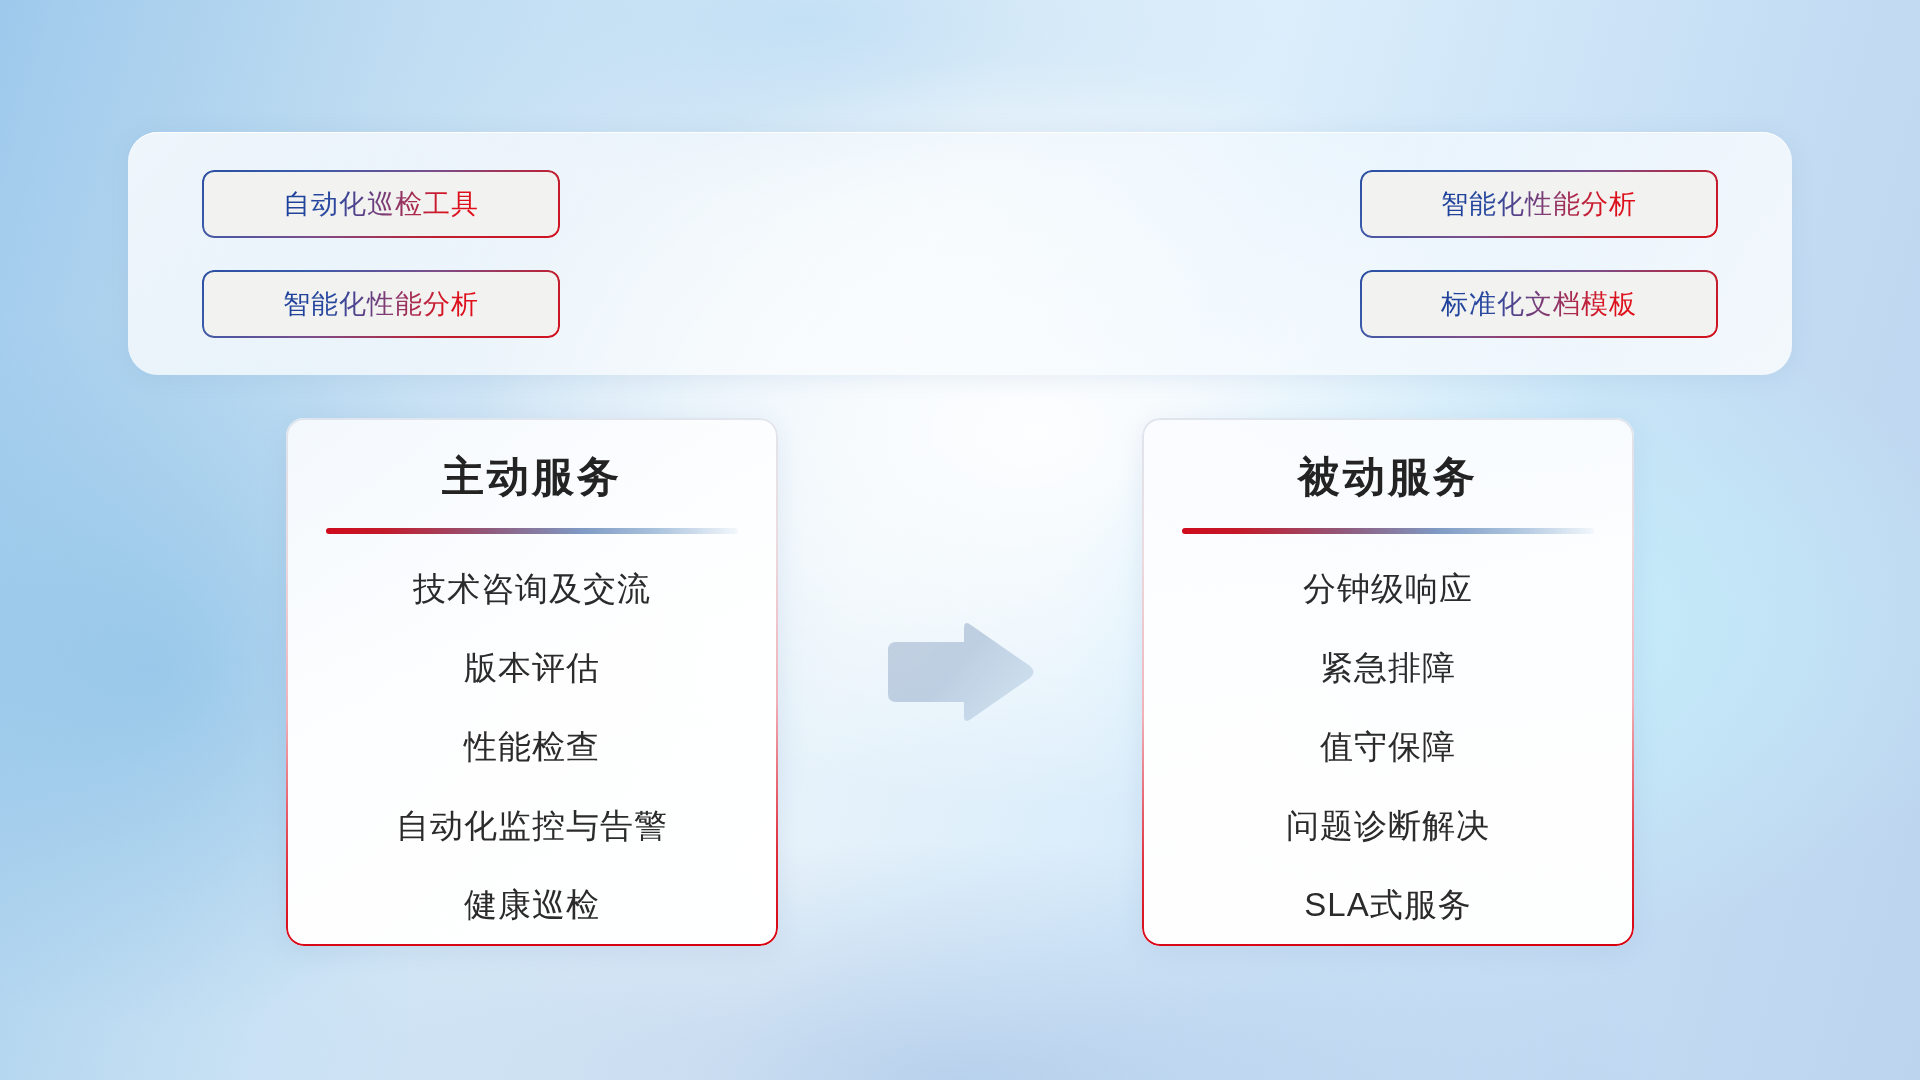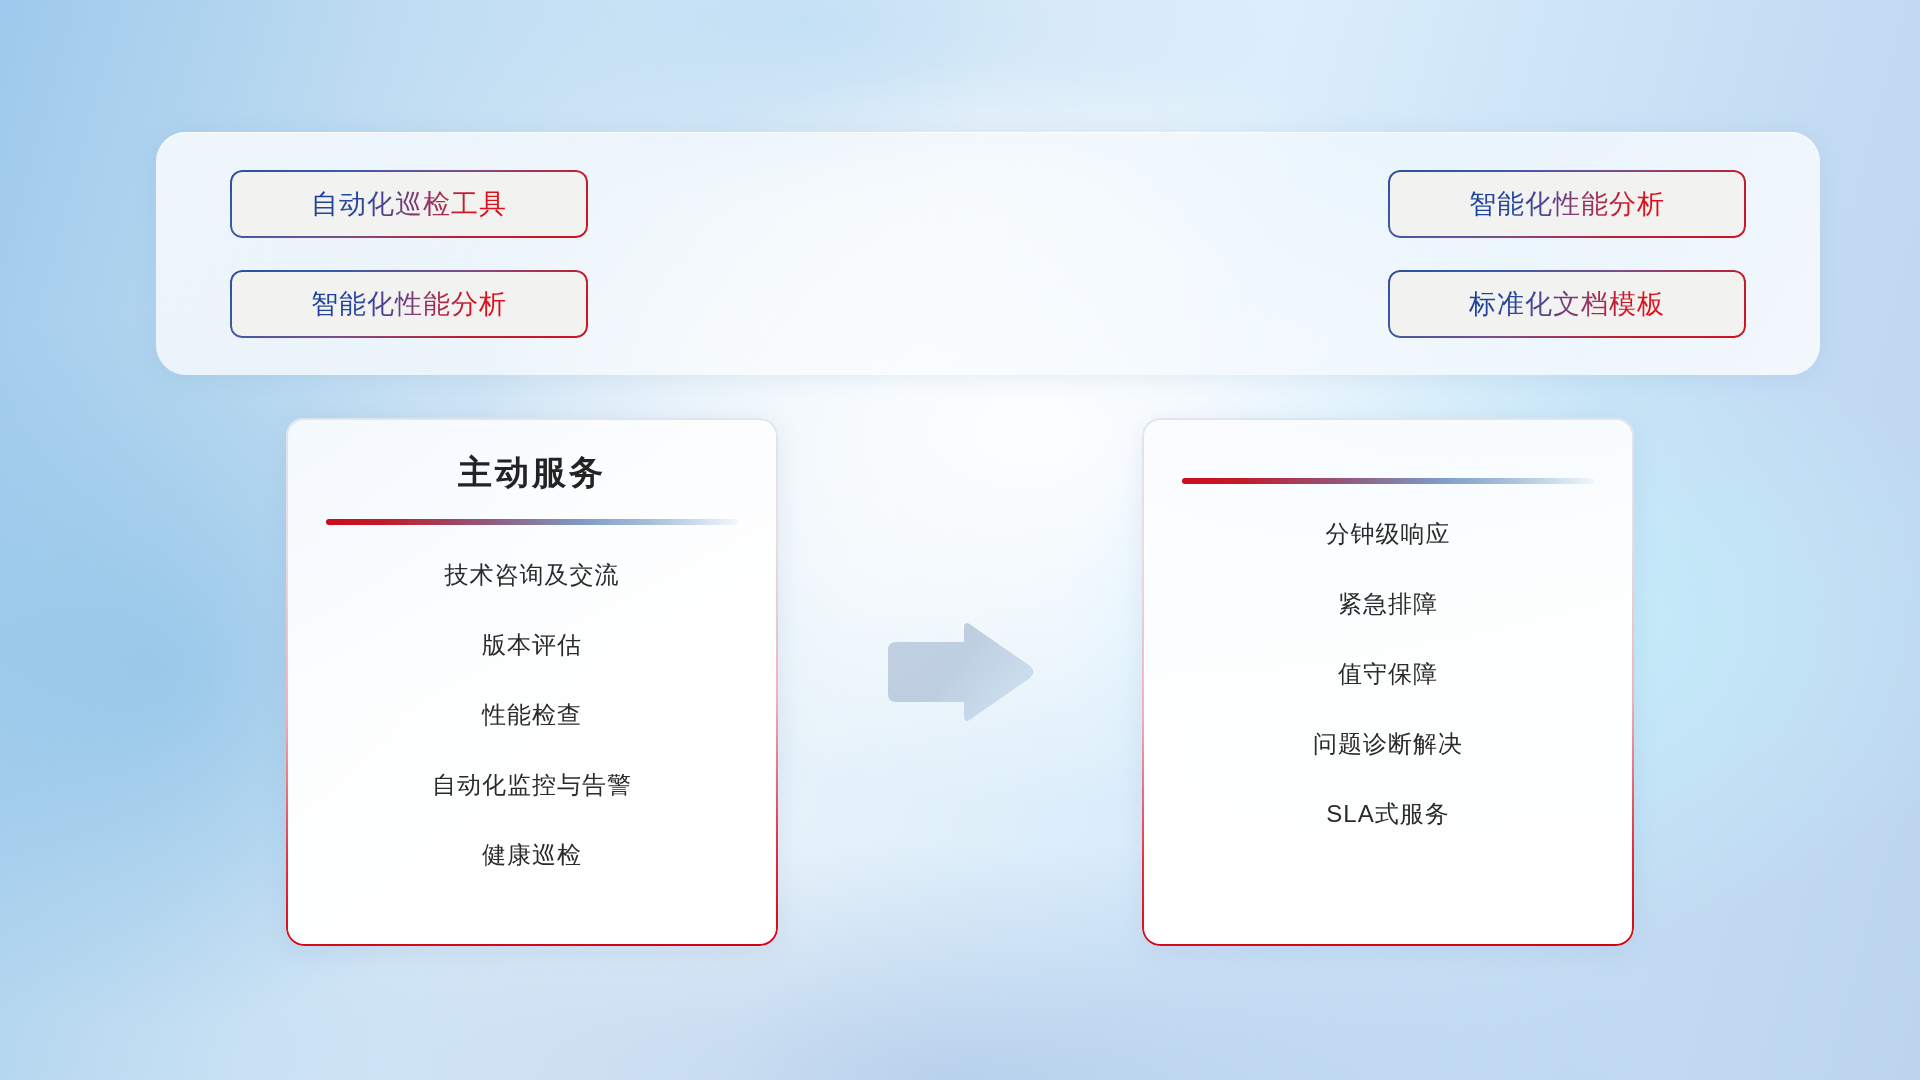--- a/index.html
+++ b/index.html
@@ -31,21 +31,21 @@
   }
 
   
   .top-panel{
     position:absolute;left:128px;top:132px;width:1664px;height:243px;
     border-radius:30px;
     background:linear-gradient(118deg,rgba(255,255,255,.80) 0%,rgba(255,255,255,.55) 38%,rgba(244,250,255,.62) 66%,rgba(255,255,255,.80) 100%);
     box-shadow:0 2px 22px rgba(110,150,195,.16), inset 0 1px 0 rgba(255,255,255,.9);
     z-index:2;
     display:flex;flex-direction:column;justify-content:center;
-    padding:0 74px;box-sizing:border-box;margin-left:28px;
+    padding:0 74px;box-sizing:border-box;
   }
   .pill-row{display:flex;justify-content:space-between;}
   .pill-row + .pill-row{margin-top:32px;}
   .pill{
     width:358px;height:68px;border-radius:12px;
     display:flex;align-items:center;justify-content:center;
     position:relative;
     background:#f2f2f0;
     box-sizing:border-box;
   }
@@ -77,30 +77,31 @@
     background:linear-gradient(178deg,rgba(214,222,232,.75) 0%,rgba(226,200,205,.65) 26%,rgba(236,150,160,.75) 55%,#e0303f 82%,#d6000f 100%);
     -webkit-mask:linear-gradient(#000 0 0) content-box,linear-gradient(#000 0 0);
     -webkit-mask-composite:xor;mask-composite:exclude;
     pointer-events:none;
   }
   .card-left{left:286px;}
   .card-right{right:286px;}
   .card-inner{position:relative;z-index:1;padding:34px 40px 0;box-sizing:border-box;height:100%;
     display:flex;flex-direction:column;align-items:center;}
   .card-title{
-    font-size:34px;font-weight:bold;color:#232323;letter-spacing:3px;
+    font-size:42px;font-weight:bold;color:#232323;letter-spacing:3px;
     line-height:1.2;
+    font-family:Liberation Serif, serif;
   }
   .card-divider{
     width:100%;height:6px;margin-top:26px;border-radius:3px;
     background:linear-gradient(90deg,#cf0b1c 0%,#c31a2a 14%,#8f5b7e 40%,#7f9ac4 62%,#a9c2dd 80%,rgba(214,228,242,.25) 100%);
   }
   .card-items{margin-top:38px;width:100%;display:flex;flex-direction:column;align-items:center;}
   .card-item{
-    font-size:24px;color:#2b2b2b;letter-spacing:1px;line-height:1;
+    font-size:33px;color:#2b2b2b;letter-spacing:1px;line-height:1;
     margin-bottom:46px;white-space:nowrap;
   }
   .card-item:last-child{margin-bottom:4px;}
 
   
   .arrow{
     position:absolute;left:880px;top:618px;width:160px;height:108px;z-index:2;
     opacity:.92;
   }
 </style>
@@ -156,20 +157,21 @@
       <stop offset="0%" stop-color="#b7c7da" stop-opacity="0.88"></stop>
       <stop offset="55%" stop-color="#aec2d9" stop-opacity="0.82"></stop>
       <stop offset="100%" stop-color="#bcd3e6" stop-opacity="0.72"></stop>
     </linearGradient>
   </defs>
   <path d="M8 32 Q8 24 16 24 L84 24 L84 10 Q84 2 91 7 L150 48 Q157 54 150 60 L91 101 Q84 106 84 98 L84 84 L16 84 Q8 84 8 76 Z" fill="url(#arrowGrad)"></path>
 </svg>
 
 <div class="card card-right">
   <div class="card-inner">
+    <div class="card-title">被动服务</div>
     <div class="card-divider"></div>
     <div class="card-items">
       <div class="card-item">分钟级响应</div>
       <div class="card-item">紧急排障</div>
       <div class="card-item">值守保障</div>
       <div class="card-item">问题诊断解决</div>
       <div class="card-item">SLA式服务</div>
     </div>
   </div>
 </div>

